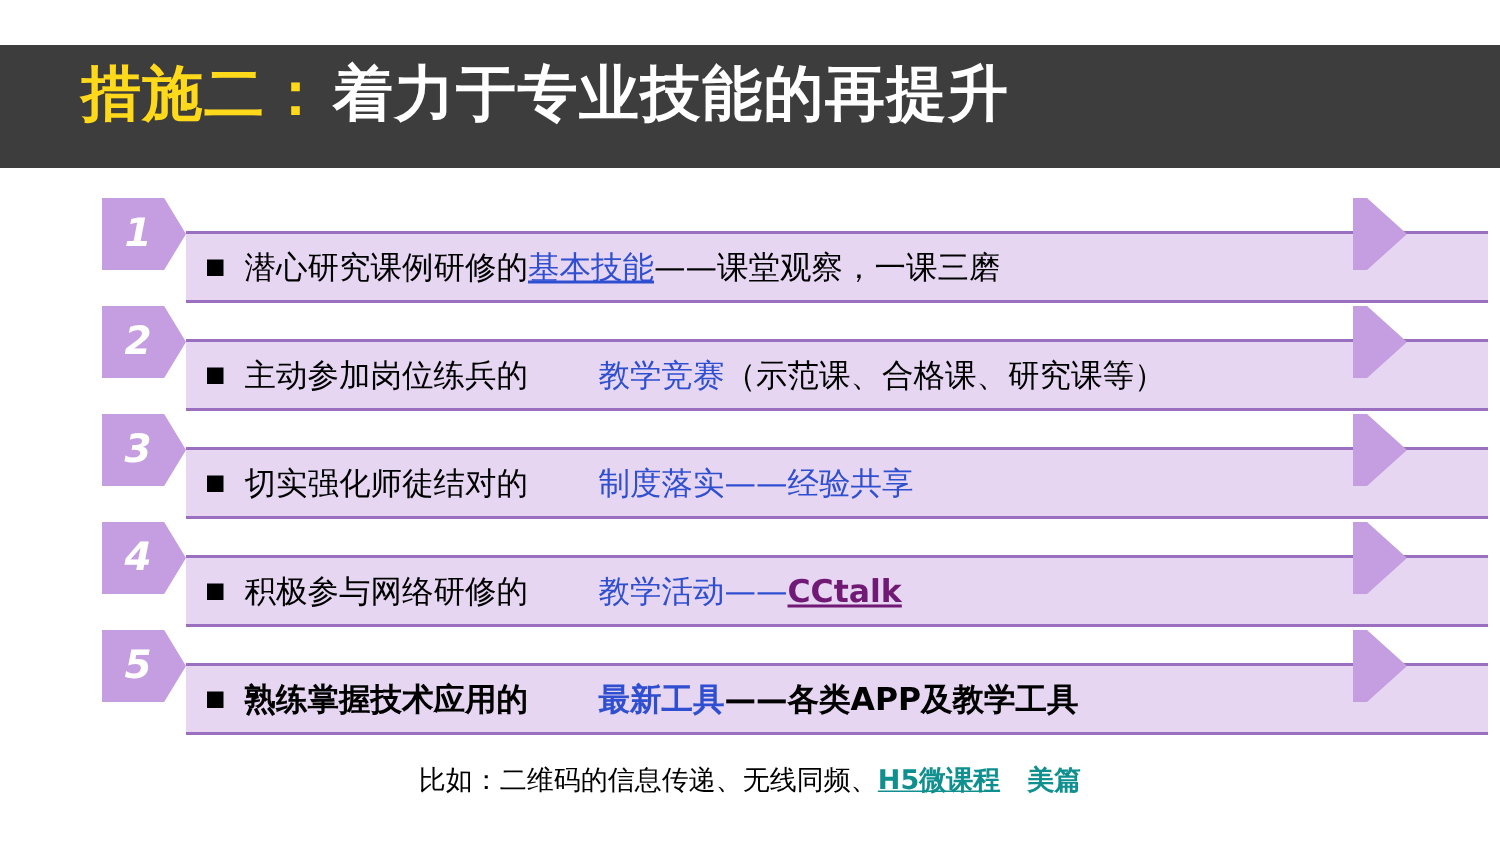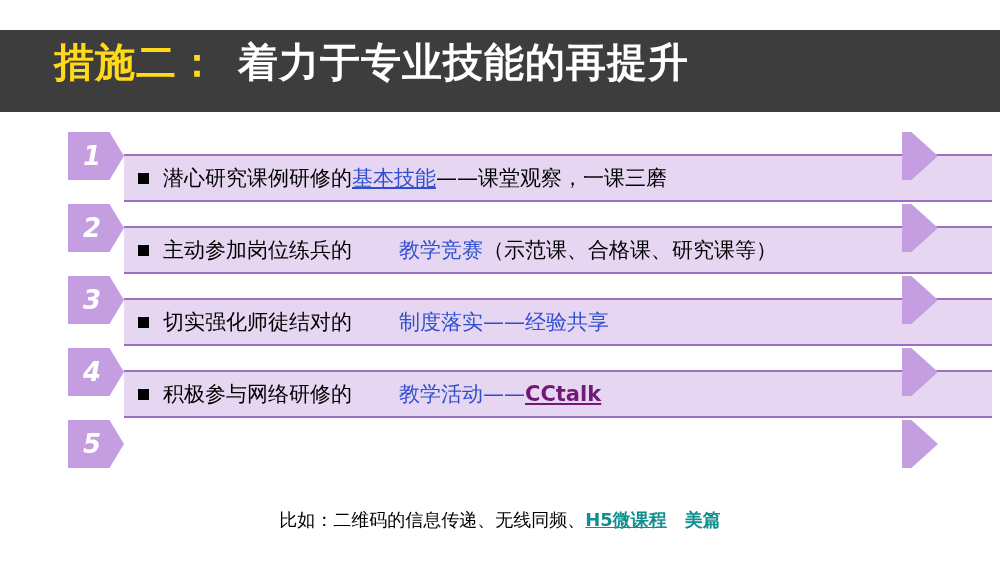--- a/index.html
+++ b/index.html
@@ -45,21 +45,21 @@
     font-weight: bold;
     letter-spacing: 1px;
     font-family: "DejaVu Sans", "Liberation Sans", sans-serif;
     white-space: nowrap;
   }
   .title-main {
     color: #ffffff;
     font-size: 40px;
     font-weight: bold;
     letter-spacing: 1px;
-    margin-left: 20px;
+    margin-left: 4px;
     font-family: Liberation Serif, serif;
     white-space: nowrap;
   }
 
   .rows {
     position: absolute;
     left: 0;
     top: 132px;
     width: 1000px;
   }
@@ -225,20 +225,24 @@
         <div class="bullet"></div>
         <div class="text"><span>积极参与网络研修的</span><span class="blue">教学活动——</span><span class="teal-u">CCtalk</span></div>
       </div>
       <div class="tail"></div>
     </div>
 
     <div class="row">
       <div class="badge">
         <span>5</span>
       </div>
+      <div class="bar">
+        <div class="bullet"></div>
+        <div class="text"><b>熟练掌握技术应用的</b><b class="blue">最新工具</b><b>——各类APP及教学工具</b></div>
+      </div>
       <div class="tail"></div>
     </div>
 
   </div>
 
   <div class="footnote"><span>比如：二维码的信息传递、无线同频、</span><span class="teal-u">H5微课程</span><span>　</span><span class="teal">美篇</span></div>
 
   <div class="bottom-strip"></div>
 </div>
 

